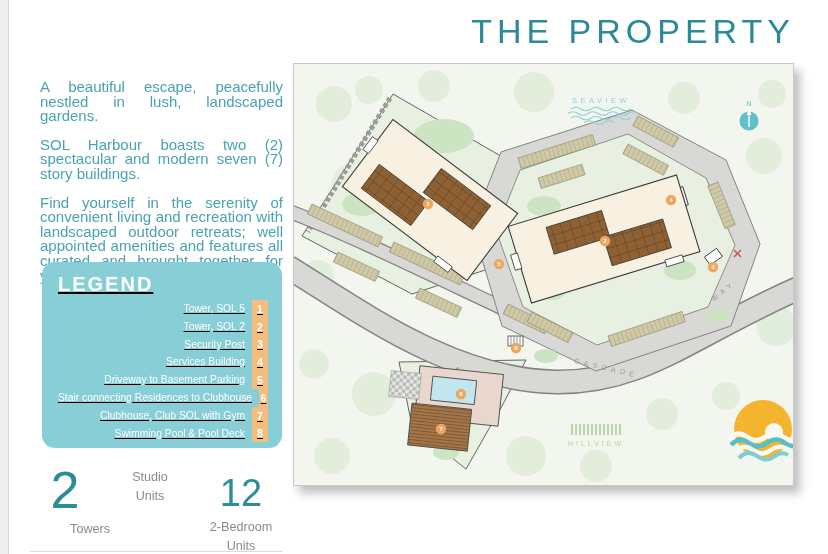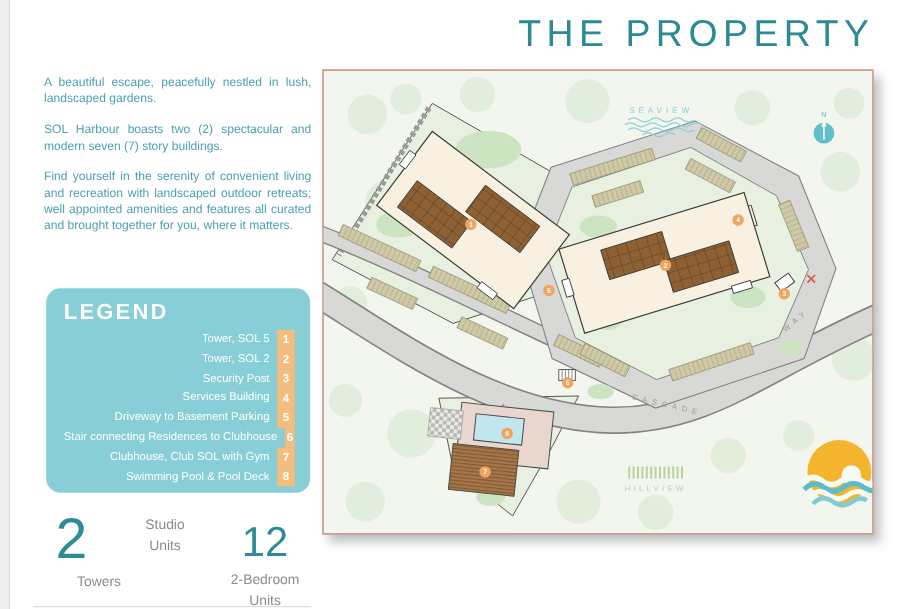--- a/index.html
+++ b/index.html
@@ -11,28 +11,28 @@
   .page-edge{
     position:absolute;left:0;top:0;width:8px;height:554px;
     background:#efefef;border-right:1px solid #d7d7d7;
   }
   .page-title{
     position:absolute;top:12px;right:33px;margin:0;
     font-size:34px;font-weight:300;letter-spacing:5px;
     color:#2b8a94;white-space:nowrap;text-align:center;
   }
   .intro{
-    position:absolute;left:40px;top:68px;width:243px;
-    color:#49a2b1;font-size:11px;line-height:14.6px;text-align:justify;
+    position:absolute;left:40px;top:80px;width:243px;
+    color:#49a2b1;font-size:15px;line-height:14.6px;text-align:justify;
   }
   .intro p{margin:0 0 14px 0;}
   .legend-panel{
     position:absolute;left:42px;top:262px;width:240px;height:186px;
     box-sizing:border-box;background:#87ced6;border-radius:13px;
-    padding:10px 14px 8px 16px;overflow:hidden;
+    padding:10px 14px 8px 16px;overflow:hidden;text-decoration:underline;
   }
   .legend-title{
     color:#ffffff;font-size:20px;font-weight:700;letter-spacing:2px;
     line-height:24px;
   }
   .legend-rows{margin-top:4px;}
   .legend-row{display:flex;align-items:stretch;height:17.8px;}
   .legend-label{
     flex:1;text-align:right;color:#ffffff;font-size:10.3px;
     line-height:17.8px;padding-right:7px;white-space:nowrap;
@@ -50,21 +50,21 @@
   .stat-0 .stat-value{font-size:52px;margin-top:2px;}
   .stat-1 .stat-value,.stat-2 .stat-value{font-size:38px;margin-top:12px;}
   .stat-label{color:#8b8b8b;font-size:12.6px;line-height:19px;margin-top:6px;}
   .stat-0 .stat-label{margin-top:4px;text-align:right;}
   .bottom-rule{
     position:absolute;left:30px;top:551px;width:253px;height:1px;
     background:#dadada;
   }
   .map-panel{
     position:absolute;left:293px;top:63px;width:499px;height:421px;
-    background:#c2410c;border:1px solid #c9c9c7;box-sizing:content-box;
+    background:#0f766e;border:1px solid #c9c9c7;box-sizing:content-box;
     box-shadow:6px 7px 9px rgba(70,70,70,0.35);
   }
   .map-panel svg{display:block;font-family:"Liberation Sans", sans-serif;}
 </style>
 </head>
 <body>
 
 <div class="page-edge"></div>
 
 <h1 class="page-title">THE PROPERTY</h1>

